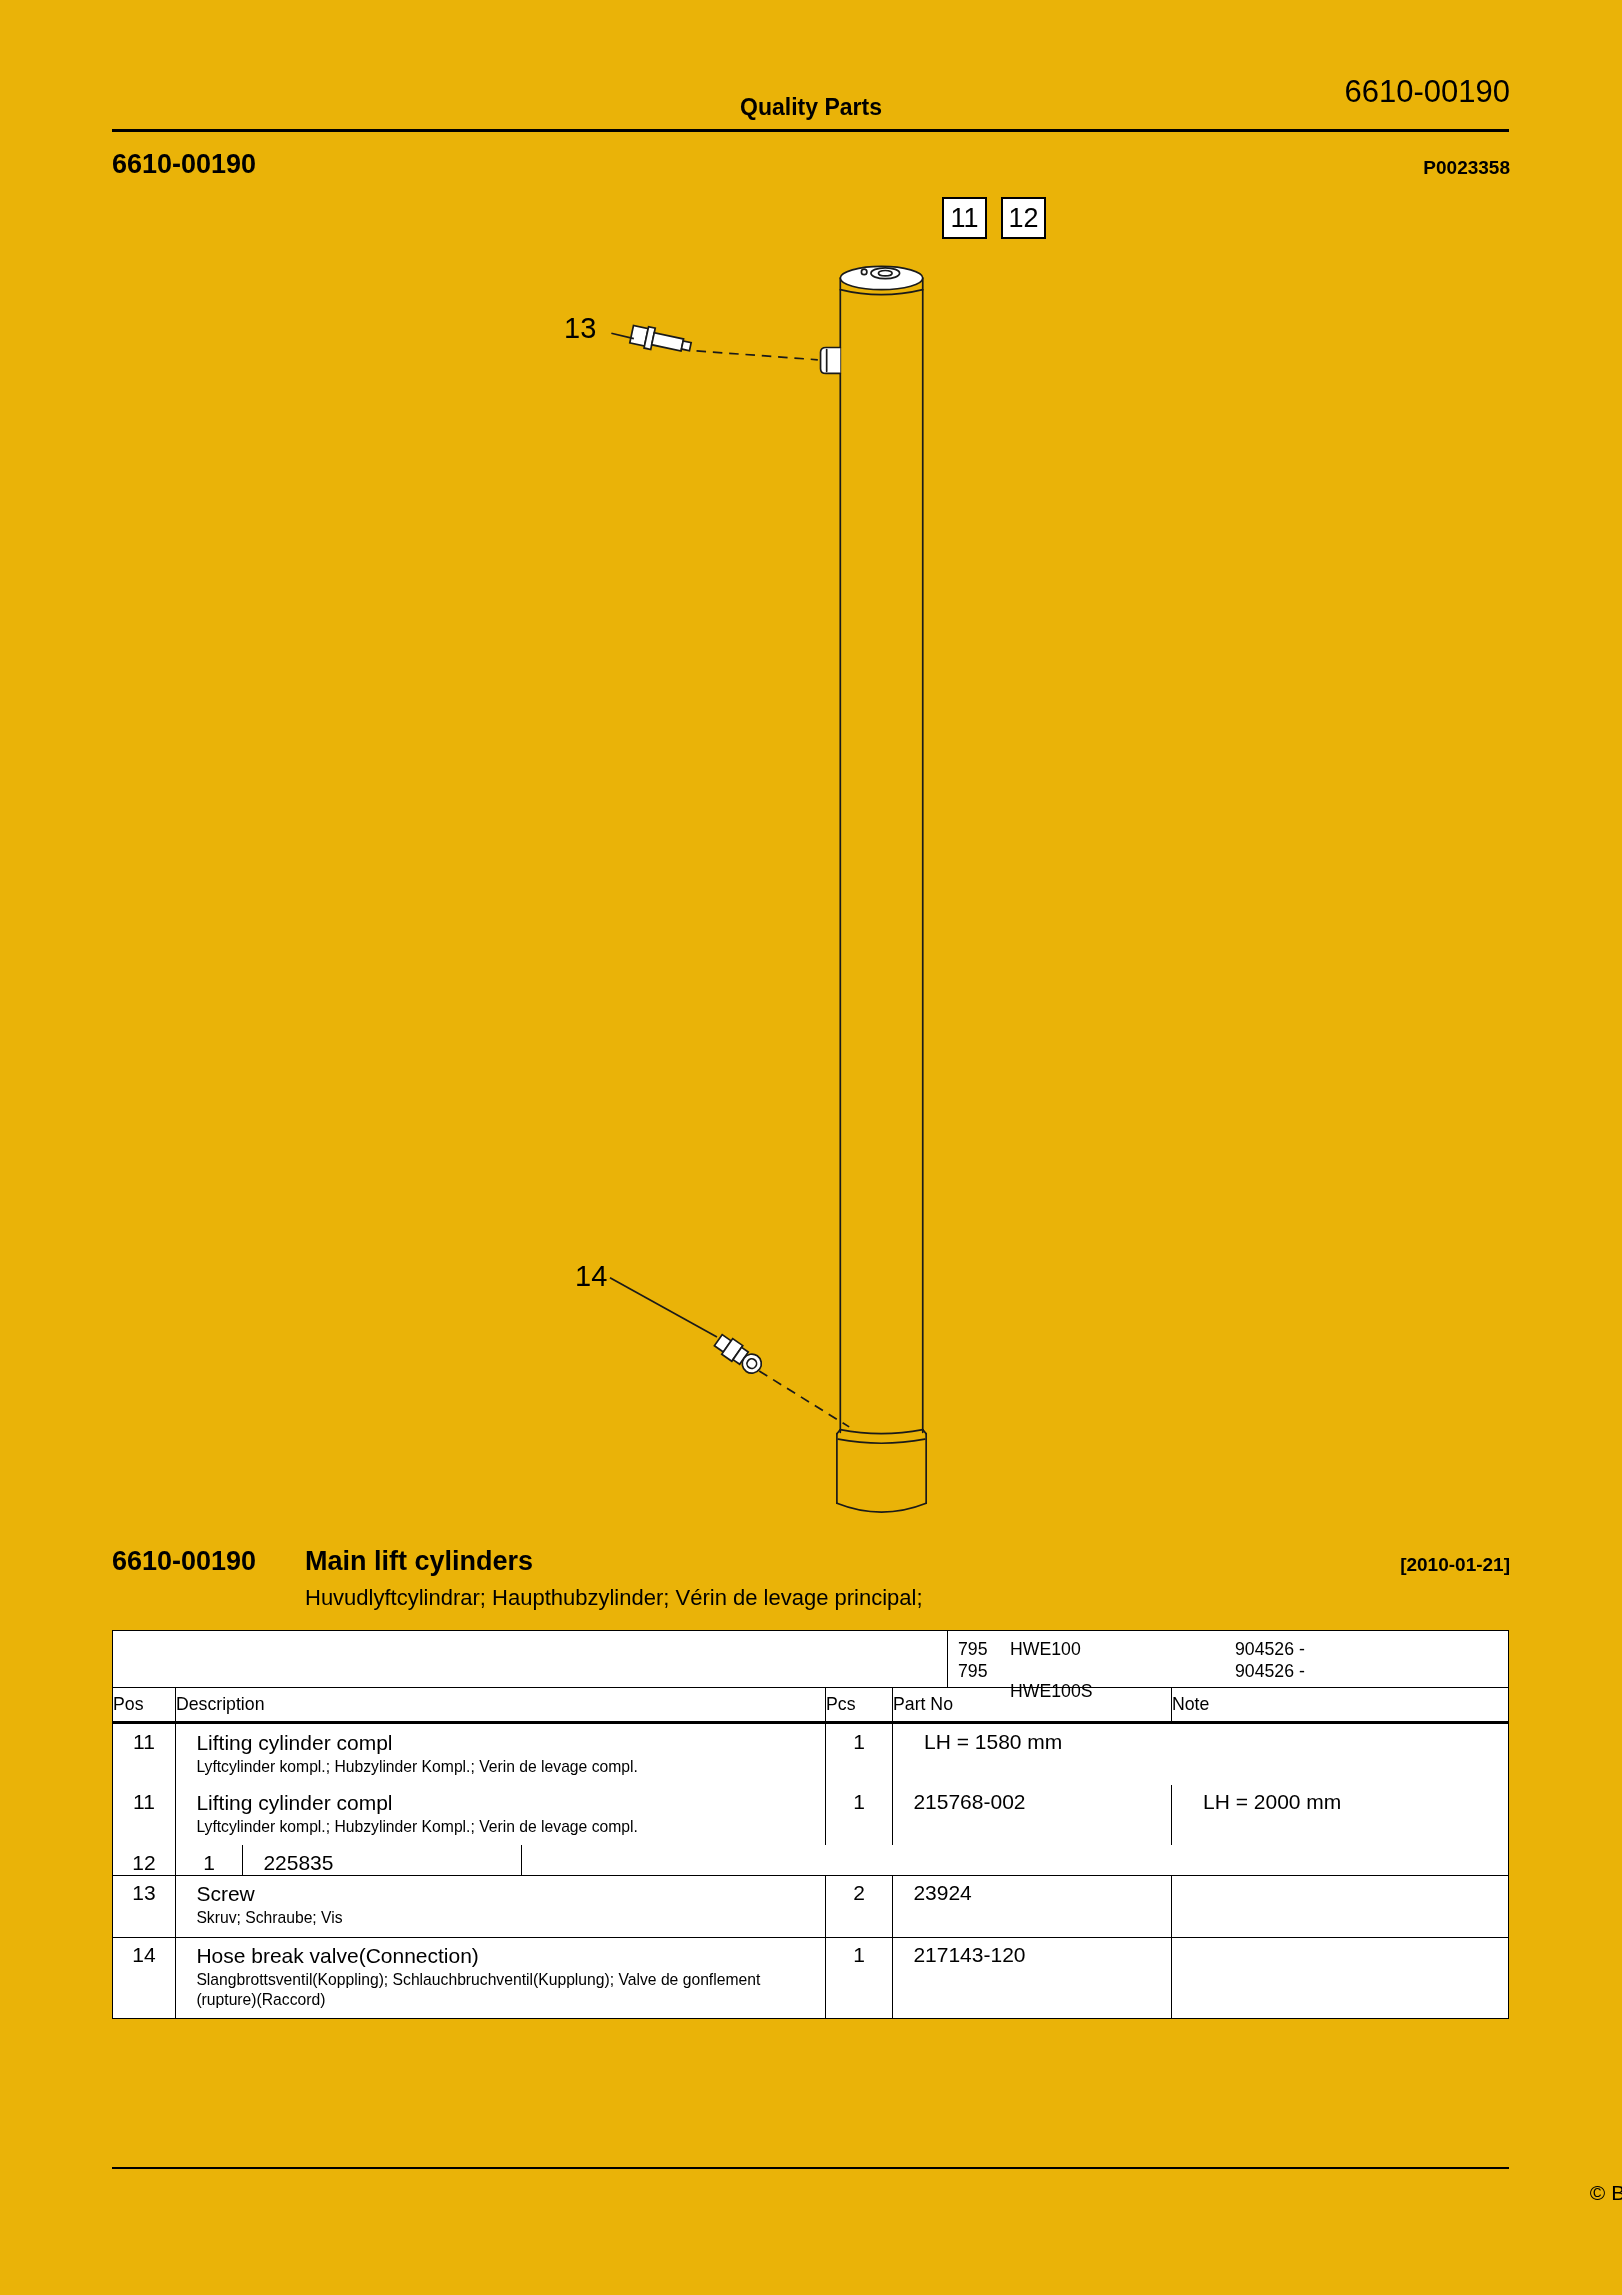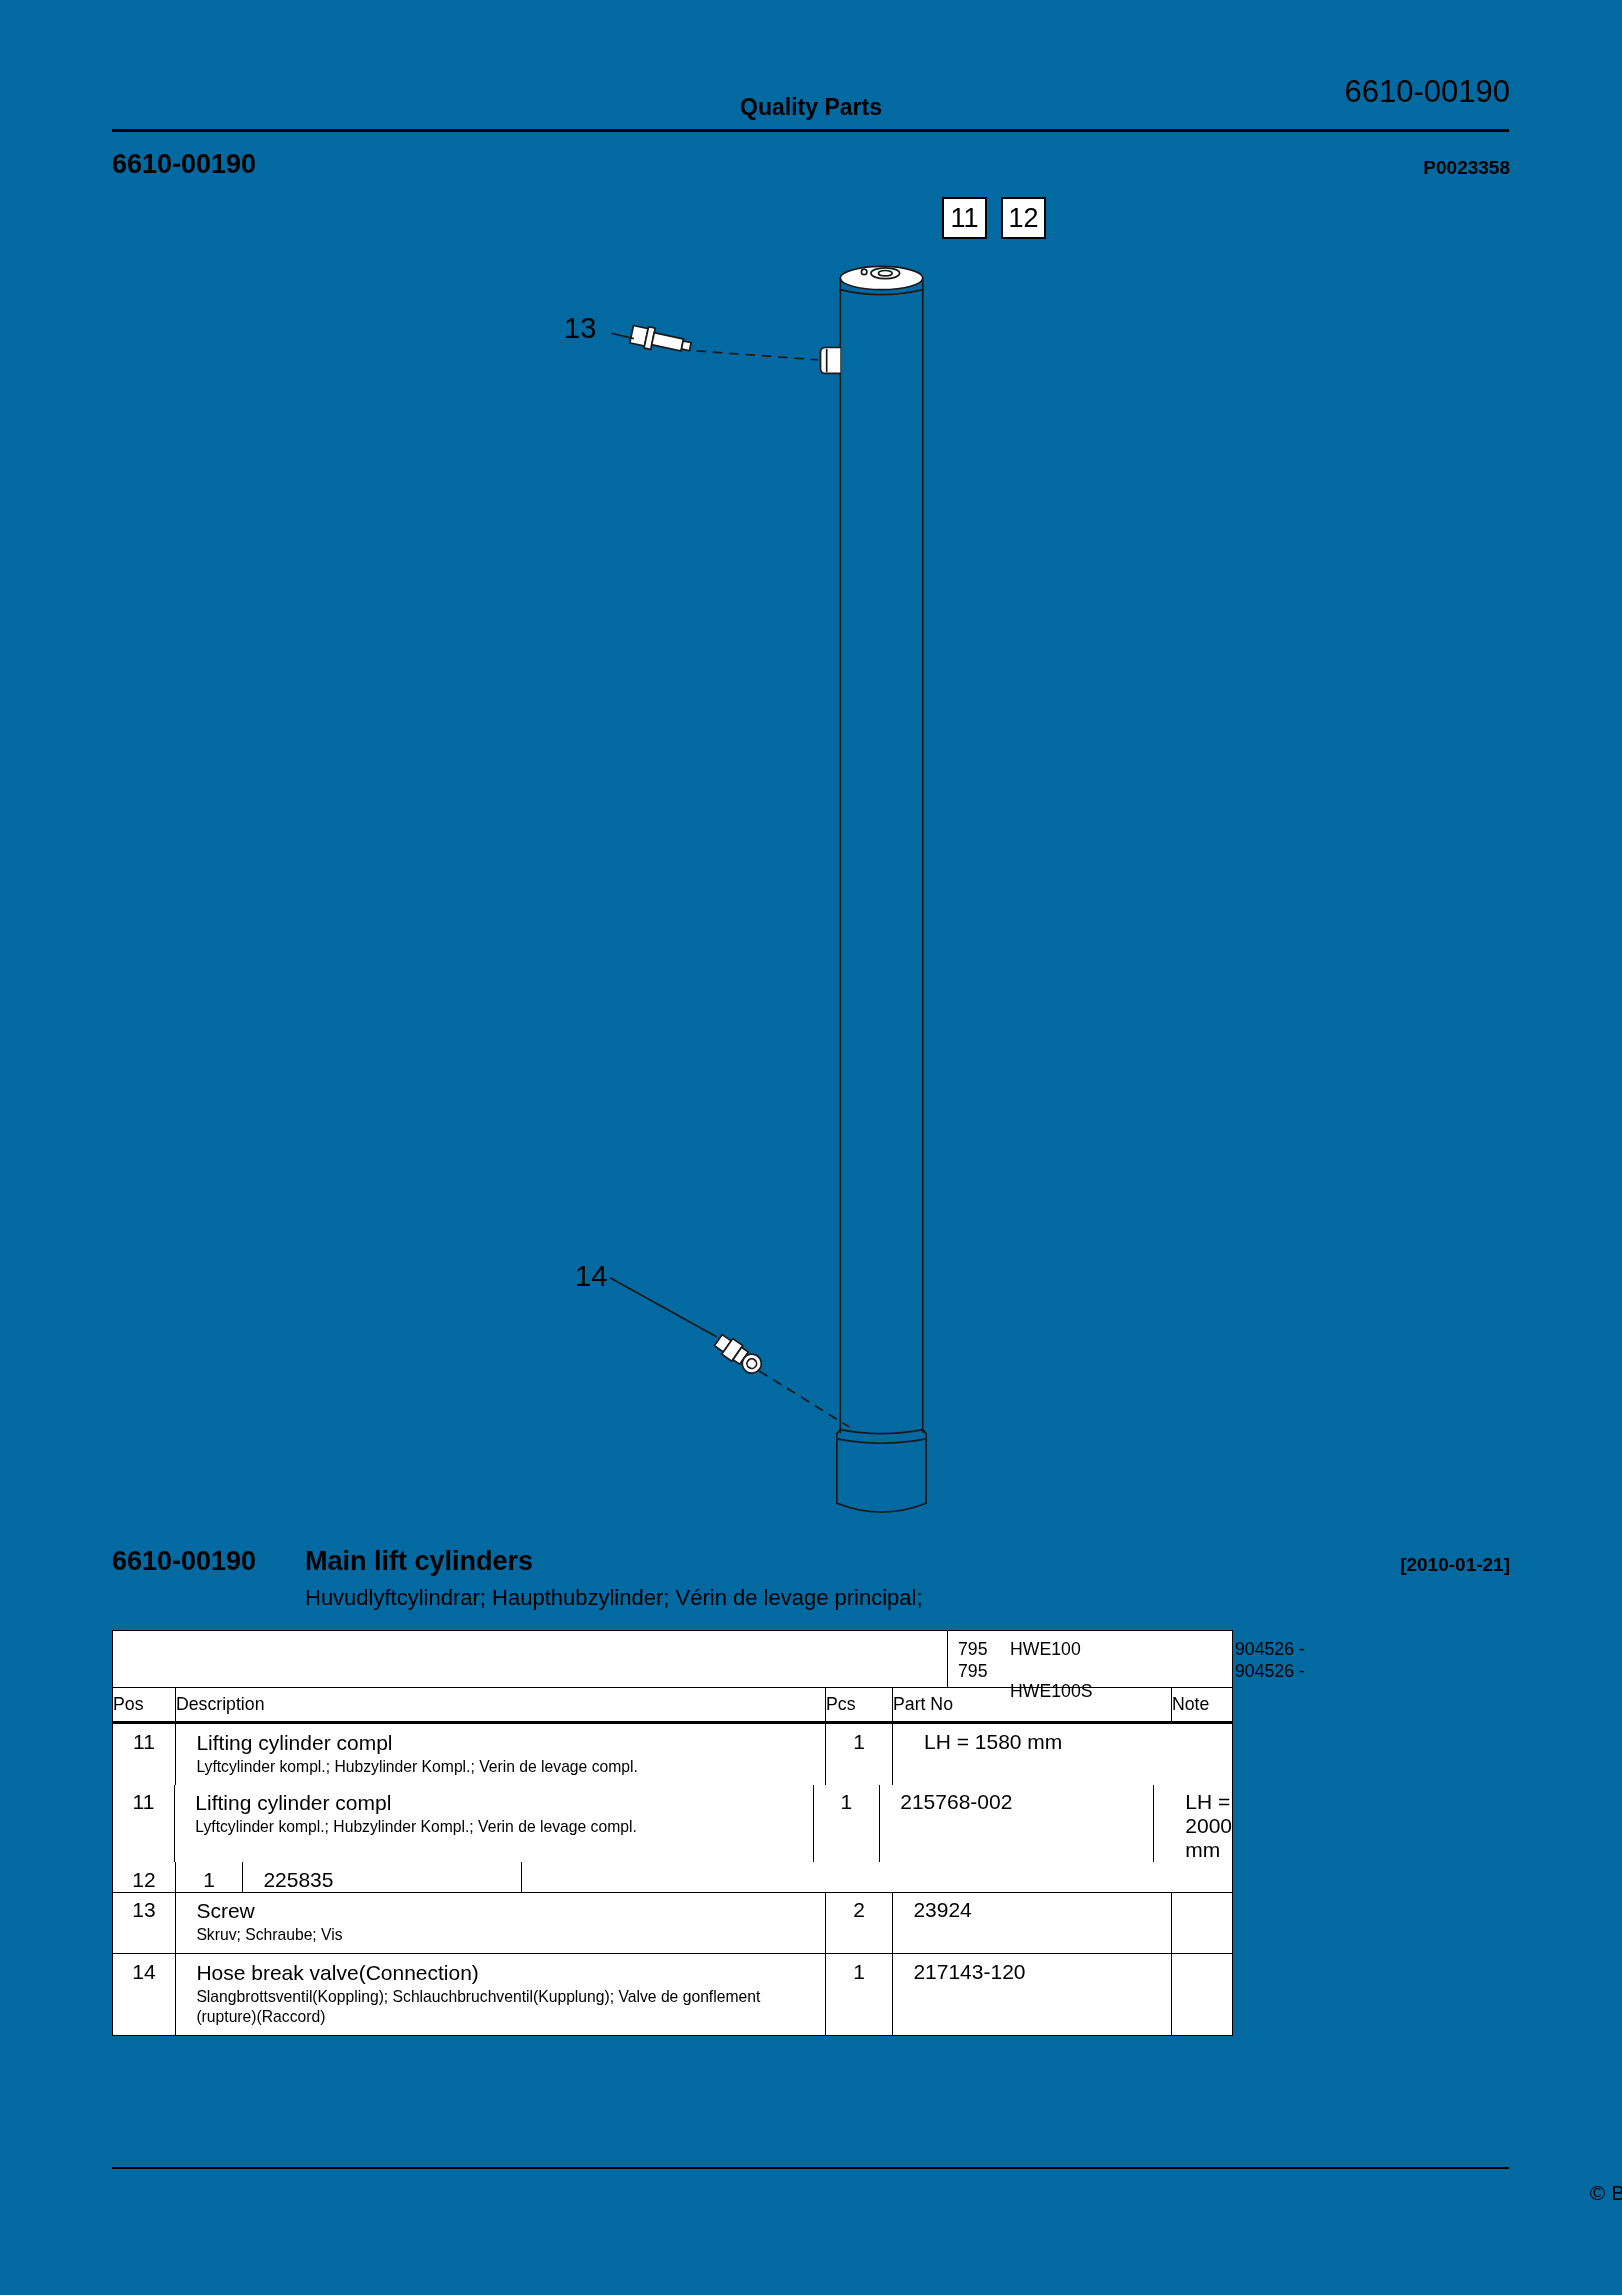--- a/index.html
+++ b/index.html
@@ -1,19 +1,19 @@
 <!DOCTYPE html>
 <html style="font-size:11px"><head>
 <meta charset="utf-8">
 <style>
   * { margin:0; padding:0; box-sizing:border-box; }
   html,body { background:#e8e8e8; }
   body { font-family:"Liberation Sans", sans-serif; color:#000; }
   .page {
-    position:relative; width:1622px; height:2295px; background:#0369a1; overflow:hidden;
+    position:relative; width:1622px; height:2295px; background:#eab308; overflow:hidden;
   }
   
   .hdr-center { position:absolute; left:0; top:94px; width:1622px; text-align:center;
                 font-size:23px; font-weight:bold; }
   .hdr-right  { position:absolute; right:112px; top:74px; font-size:31px; }
   .hdr-rule   { position:absolute; left:112px; top:129px; width:1397px; height:2.7px; background:#000; }
   .doc-number { position:absolute; left:112px; top:149px; font-size:27px; font-weight:bold; }
   .photo-ref  { position:absolute; right:112px; top:157px; font-size:19px; font-weight:bold; }
 
   
@@ -26,21 +26,21 @@
   .pl-13 { left:564px; top:312px; }
   .pl-14 { left:575px; top:1260px; }
 
   
   .tb-num   { position:absolute; left:112px; top:1546px; font-size:27px; font-weight:bold; }
   .tb-title { position:absolute; left:305px; top:1546px; font-size:27px; font-weight:bold;text-align:right; }
   .tb-date  { position:absolute; right:112px; top:1554px; font-size:19px; font-weight:bold;text-align:center; }
   .tb-sub   { position:absolute; left:305px; top:1585px; font-size:22px; }
 
   
-  .ptable { position:absolute; left:112px; top:1630px; width:1121px; border:1.4px solid #000; background:#fff; }
+  .ptable { position:absolute; left:112px; top:1630px; width:1397px; border:1.4px solid #000; background:#fff; }
   .model-box { position:relative; height:57px; border-bottom:1.4px solid #000; }
   .model-divider { position:absolute; left:834px; top:0; bottom:0; width:1.4px; background:#000; }
   .model-box span { position:absolute; font-size:17.7px; white-space:nowrap; }
   .m-code1 { left:845px; top:8.2px; }  .m-name1 { left:897px; top:8.2px; }  .m-ser1 { left:1122px; top:8.2px; }
   .m-code2 { left:845px; top:30px; }  .m-name2 { left:897px; top:30px;margin-top:20px; }  .m-ser2 { left:1122px; top:30px; }
 
   .thead { display:flex; border-bottom:3.4px solid #000; }
   .thead .hc { height:33px; line-height:33px; text-align:left; font-size:17.7px; border-right:1.4px solid #000; }
   .thead .hc:last-child { border-right:none; }
   .w-pos  { width:63px; }

